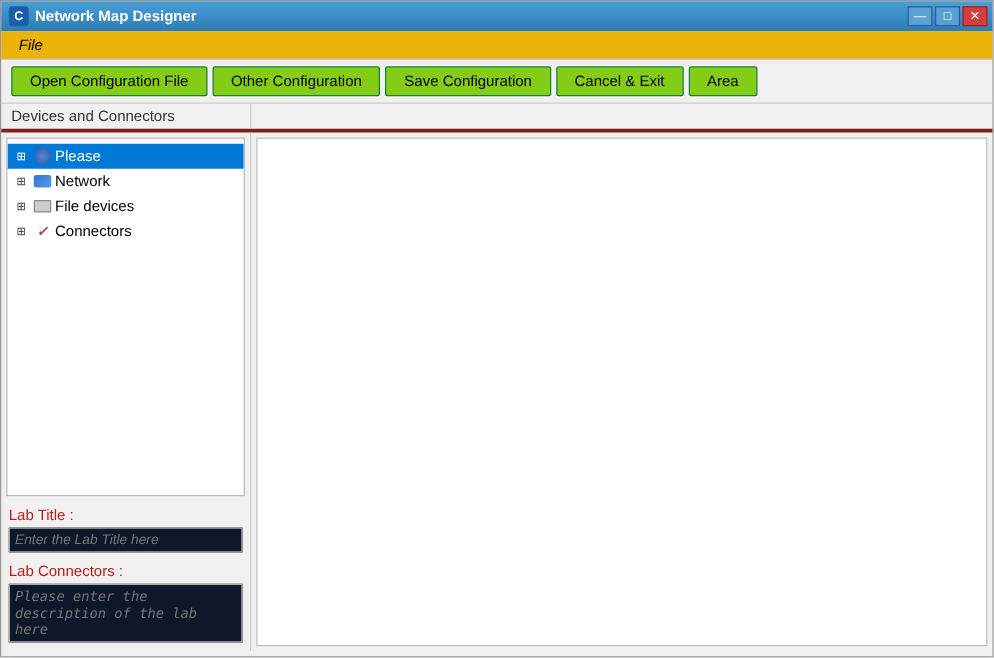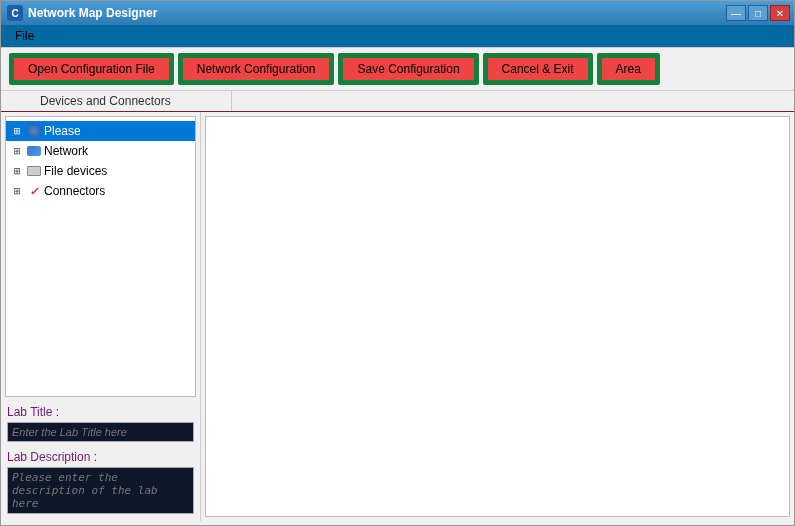--- a/index.html
+++ b/index.html
@@ -79,55 +79,55 @@
       font-size: 10px;
       color: white;
     }
 
     .title-btn.close-btn {
       background: #d04040;
       border-color: #a02020;
     }
 
     .menu-bar {
-      background: #0369a1;
+      background: #eab308;
       padding: 2px 8px;
       border-bottom: 1px solid #ccc;
       flex-shrink: 0;
+      font-style: italic;
     }
 
     .menu-item {
       display: inline-block;
       padding: 2px 6px;
       cursor: pointer;
       font-size: 12px;
     }
 
     .toolbar {
       display: flex;
       gap: 4px;
       padding: 5px 8px;
       border-bottom: 1px solid #ccc;
       flex-shrink: 0;
     }
 
     .toolbar-btn {
       padding: 4px 14px;
-      background: #ef4444;
-      border: 5px solid #15803d;
+      background: #84cc16;
+      border: 1px solid #15803d;
       cursor: pointer;
       font-size: 12px;
       border-radius: 2px;
     }
 
     .section-headers {
       display: flex;
-      border-bottom: 1px solid #7f1d1d;
-      flex-shrink: 0;
-      padding-left: 31px;
+      border-bottom: 3px solid #7f1d1d;
+      flex-shrink: 0;
     }
 
     .section-header {
       font-size: 12px;
       padding: 3px 8px;
       color: #333;
     }
 
     .section-header-left {
       width: 200px;
@@ -230,21 +230,21 @@
       font-weight: bold;
     }
 
     .lab-section {
       padding: 4px 6px;
       flex-shrink: 0;
     }
 
     .lab-label {
       font-size: 12px;
-      color: #701a75;
+      color: #b91c1c;
       margin-bottom: 3px;
     }
 
     .lab-input {
       width: 100%;
       border: 1px solid #aaa;
       padding: 3px 4px;
       font-size: 11px;
       background: #0f172a;
       color: #666;
@@ -282,21 +282,21 @@
       <div class="title-btn close-btn">✕</div>
     </div>
   </div>
 
   <div class="menu-bar">
     <span class="menu-item">File</span>
   </div>
 
   <div class="toolbar">
     <button class="toolbar-btn">Open Configuration File</button>
-    <button class="toolbar-btn">Network Configuration</button>
+    <button class="toolbar-btn">Other Configuration</button>
     <button class="toolbar-btn">Save Configuration</button>
     <button class="toolbar-btn">Cancel &amp; Exit</button>
     <button class="toolbar-btn">Area</button>
   </div>
 
   <div class="section-headers">
     <div class="section-header section-header-left">
       <span>Devices and Connectors</span>
     </div>
   </div>
@@ -339,21 +339,21 @@
           <span>Connectors</span>
         </div>
       </div>
 
       <div class="lab-section">
         <div class="lab-label">Lab Title :</div>
         <input class="lab-input" type="text" placeholder="Enter the Lab Title here" style="">
       </div>
 
       <div class="lab-section">
-        <div class="lab-label">Lab Description :</div>
+        <div class="lab-label">Lab Connectors :</div>
         <textarea class="lab-input" rows="3" placeholder="Please enter the description of the lab here" style=""></textarea>
       </div>
     </div>
 
     <div class="right-panel"></div>
   </div>
 
   <div class="bottom-spacer"></div>
 </div>
 

